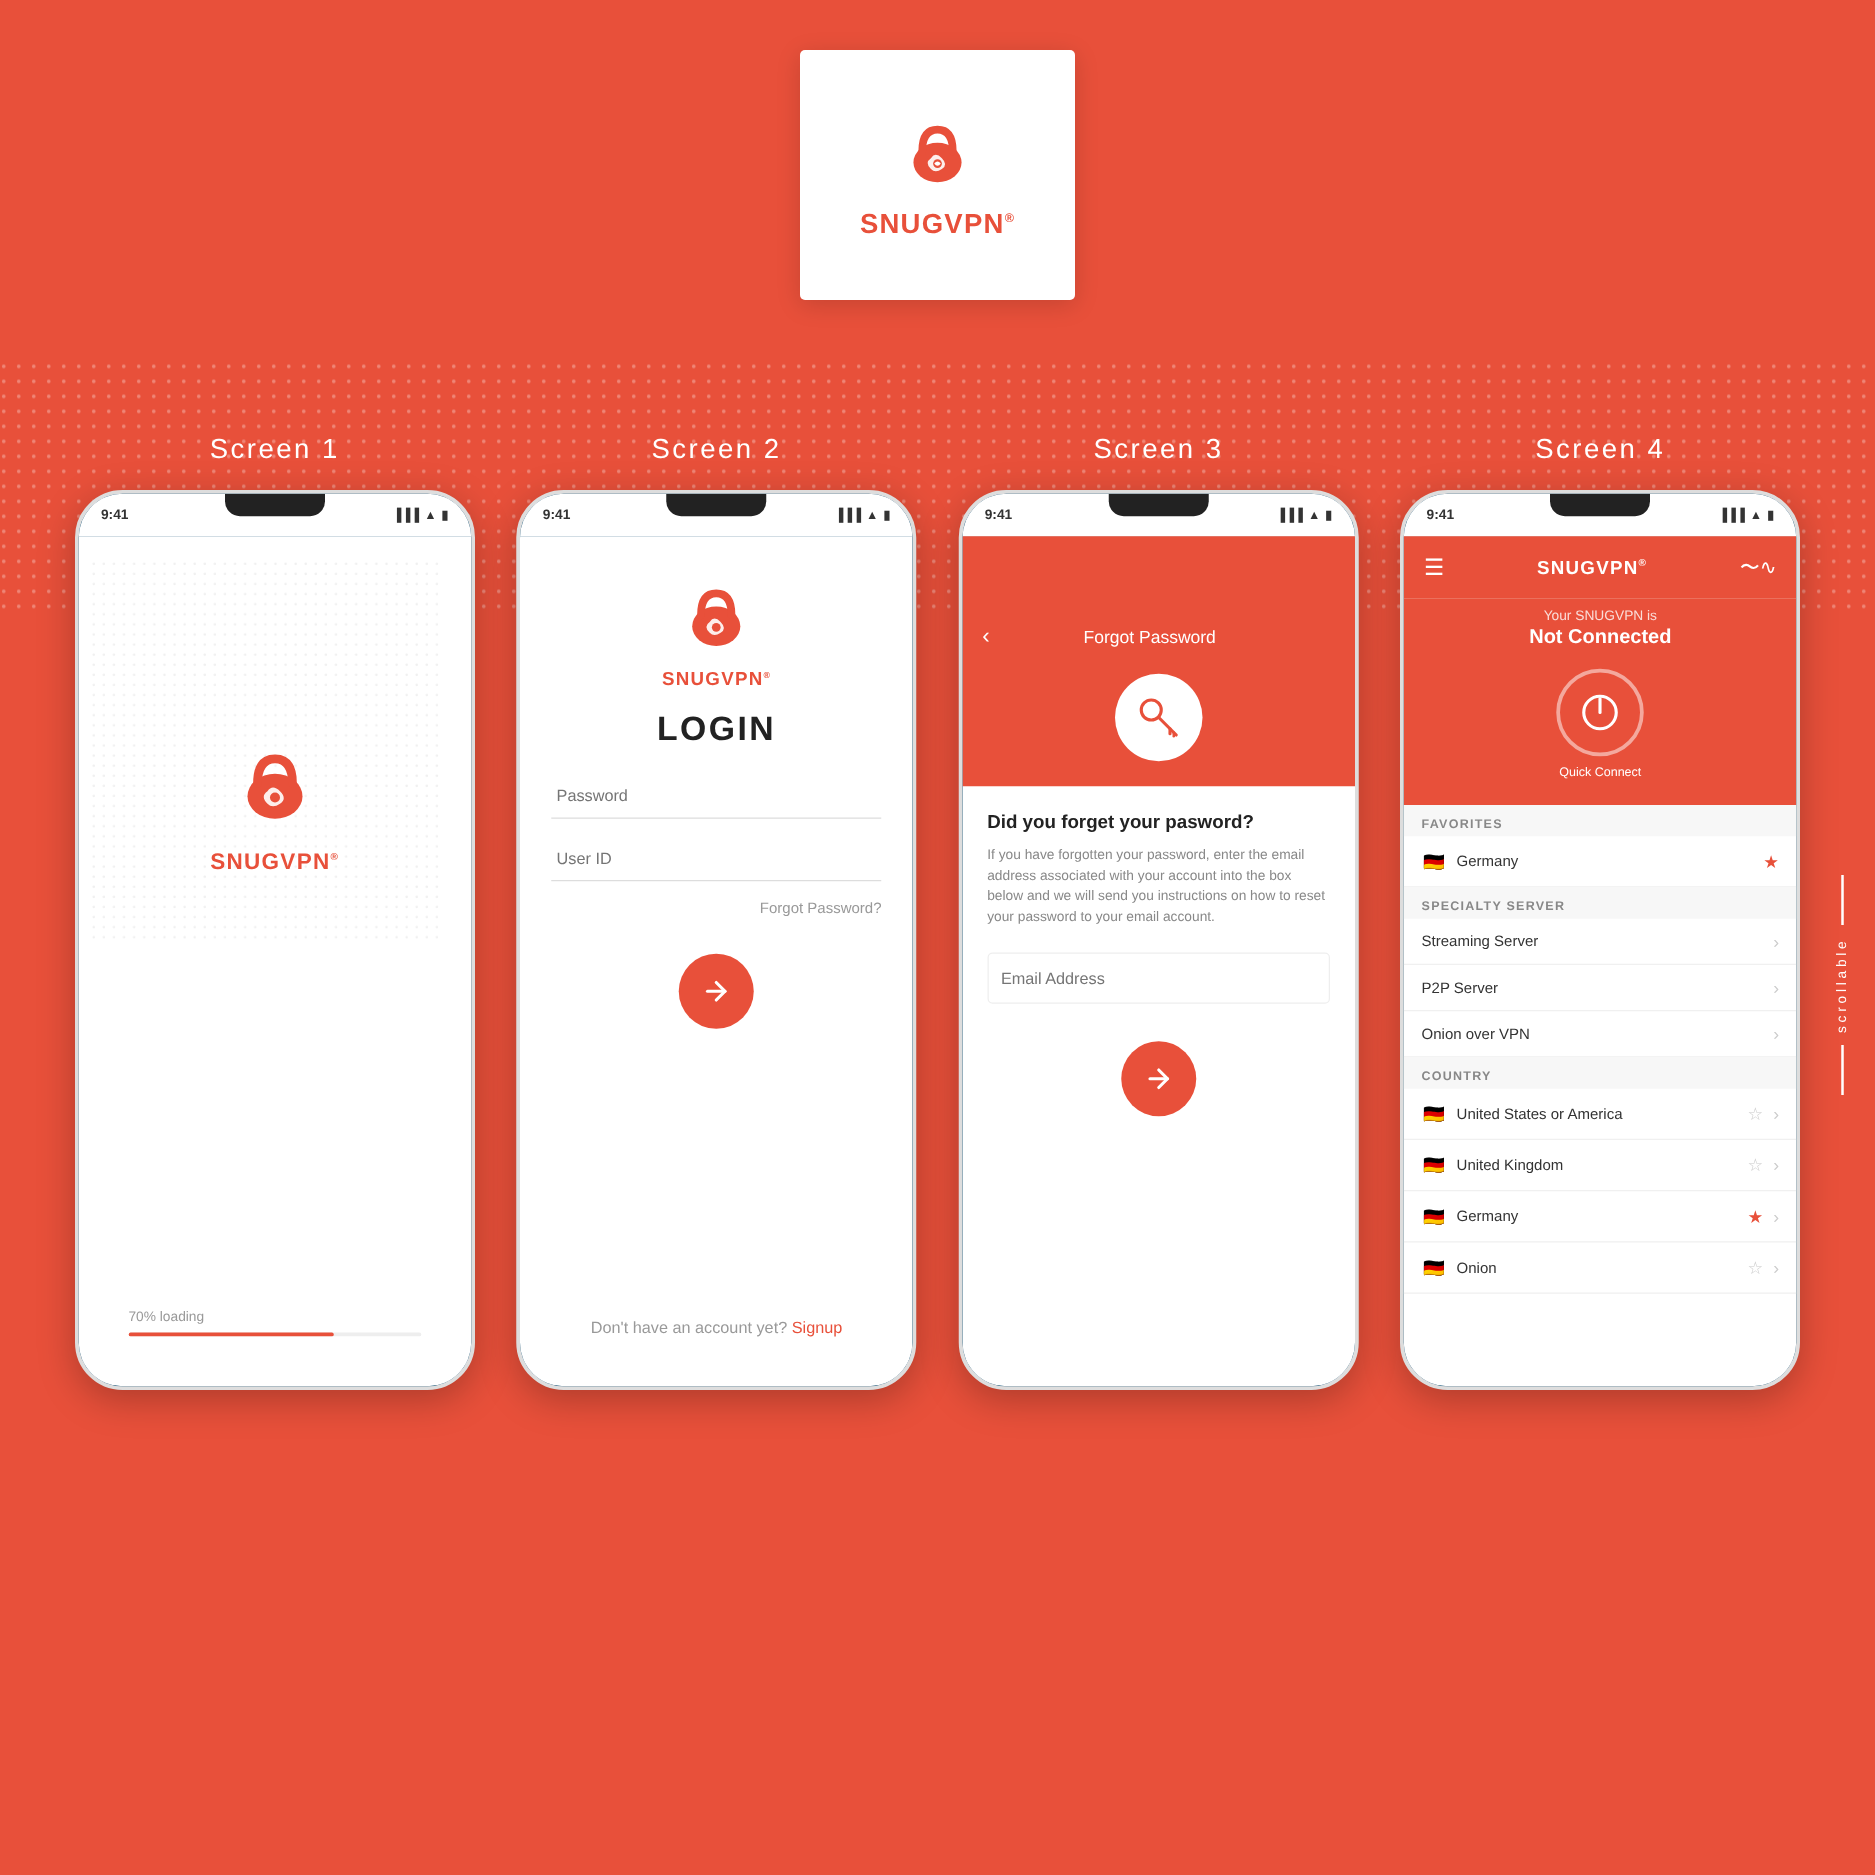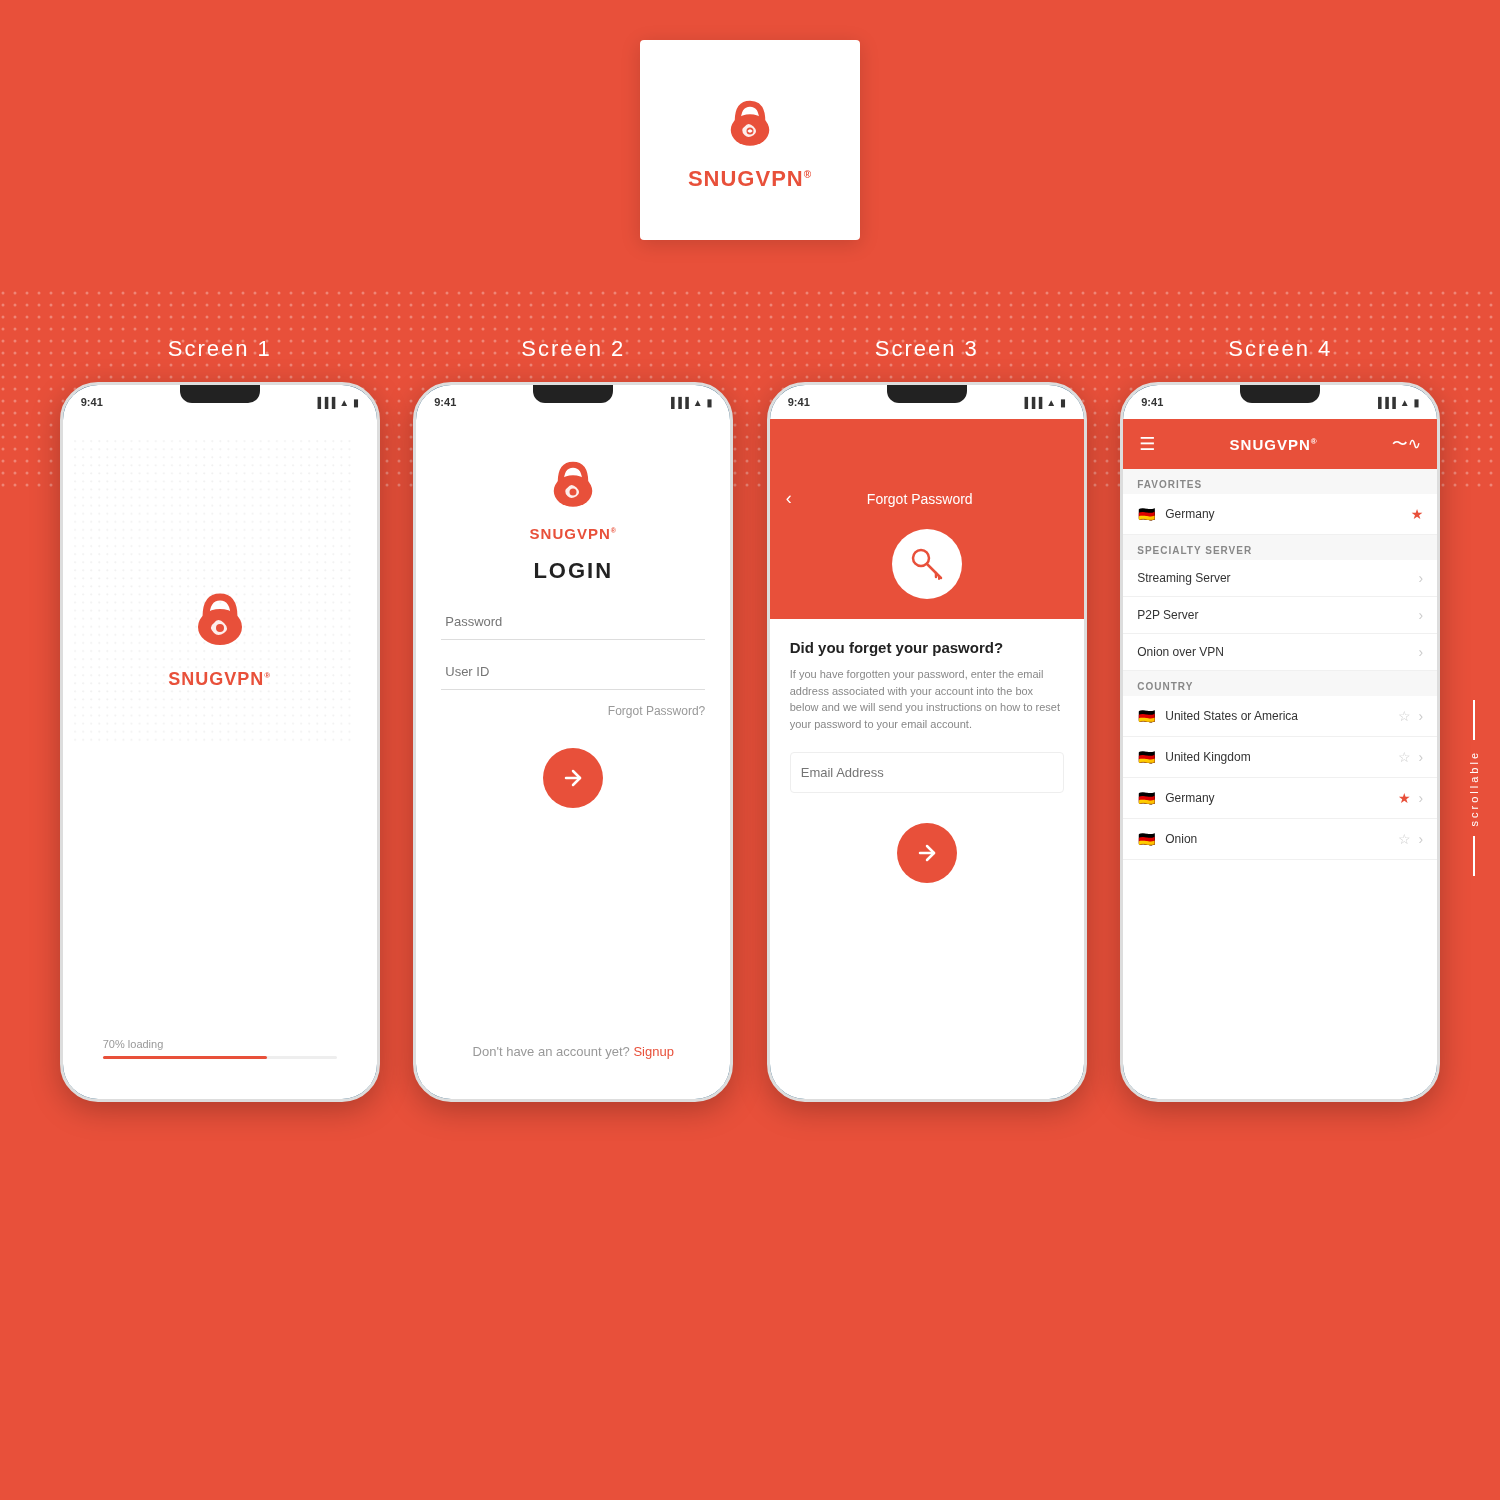--- a/index.html
+++ b/index.html
@@ -37,21 +37,21 @@
       font-size: 22px;
       font-weight: 900;
       color: #1a1a1a;
       letter-spacing: 1px;
     }
     .logo-text span { color: #E8503A; }
 
     
     .screens-row {
       position: absolute;
-      top: 336px;
+      top: 346px;
       left: 50px;
       right: 50px;
       display: flex;
       gap: 14px;
       align-items: flex-start;
     }
 
     .screen-col {
       flex: 1;
       display: flex;
@@ -160,21 +160,21 @@
       background: white;
     }
     .login-logo-wrap {
       display: flex;
       flex-direction: column;
       align-items: center;
       gap: 6px;
       margin-bottom: 16px;
     }
     .login-title {
-      font-size: 22px;
+      font-size: 27px;
       font-weight: 700;
       letter-spacing: 2px;
       color: #222;
       margin-bottom: 20px;
     }
     .login-input {
       width: 100%;
       border: none;
       border-bottom: 1px solid #ddd;
       padding: 10px 4px;
@@ -573,20 +573,31 @@
         </div>
       </div>
       <div class="dash-screen">
         <div class="dash-header">
           <span style="color:white;font-size:18px;cursor:pointer">☰</span>
           <div class="dash-logo-row">
             <span class="dash-logo-text">SNUG<span>VPN</span><sup style="font-size:8px">®</sup></span>
           </div>
           <span style="color:white;font-size:16px;cursor:pointer">〜∿</span>
         </div>
+        <div class="dash-status-section">
+          <div class="dash-status-label">Your SNUGVPN is</div>
+          <div class="dash-status-value">Not Connected</div>
+          <div class="quick-connect-btn">
+            <svg width="36" height="36" viewBox="0 0 36 36">
+              <circle cx="18" cy="18" r="13" fill="none" stroke="white" stroke-width="2.5"></circle>
+              <line x1="18" y1="7" x2="18" y2="18" stroke="white" stroke-width="2.5" stroke-linecap="round"></line>
+            </svg>
+          </div>
+          <div class="quick-connect-label">Quick Connect</div>
+        </div>
         <div class="dash-list">
 
           <div class="dash-section-title">FAVORITES</div>
           <div class="dash-list-item">
             <div class="flag-circle">🇩🇪</div>
             <span class="item-name">Germany</span>
             <span class="star">★</span>
           </div>
 
           <div class="dash-section-title">SPECIALTY SERVER</div>

